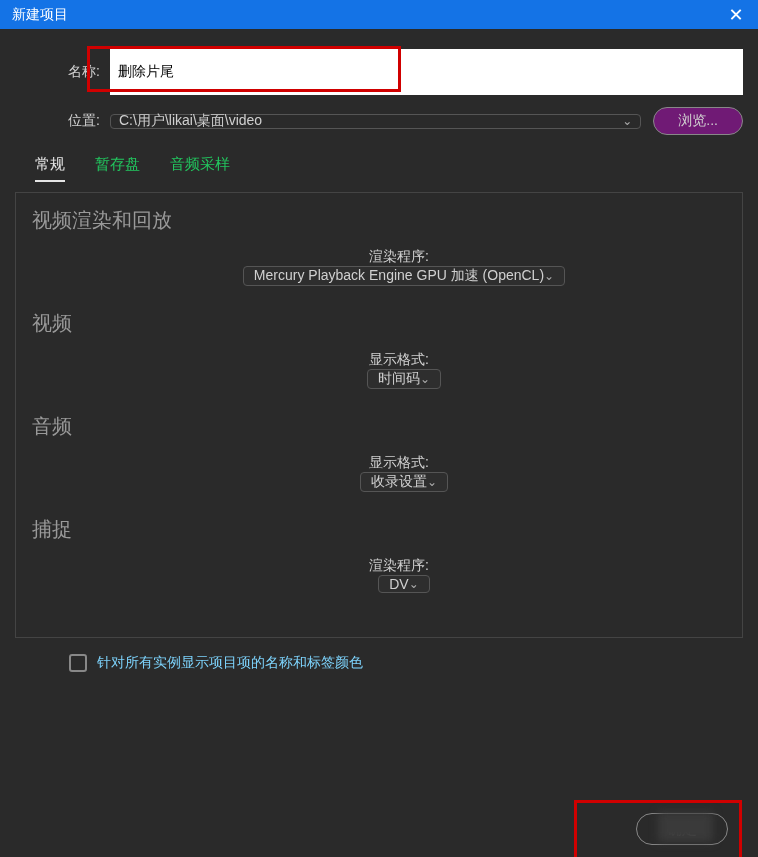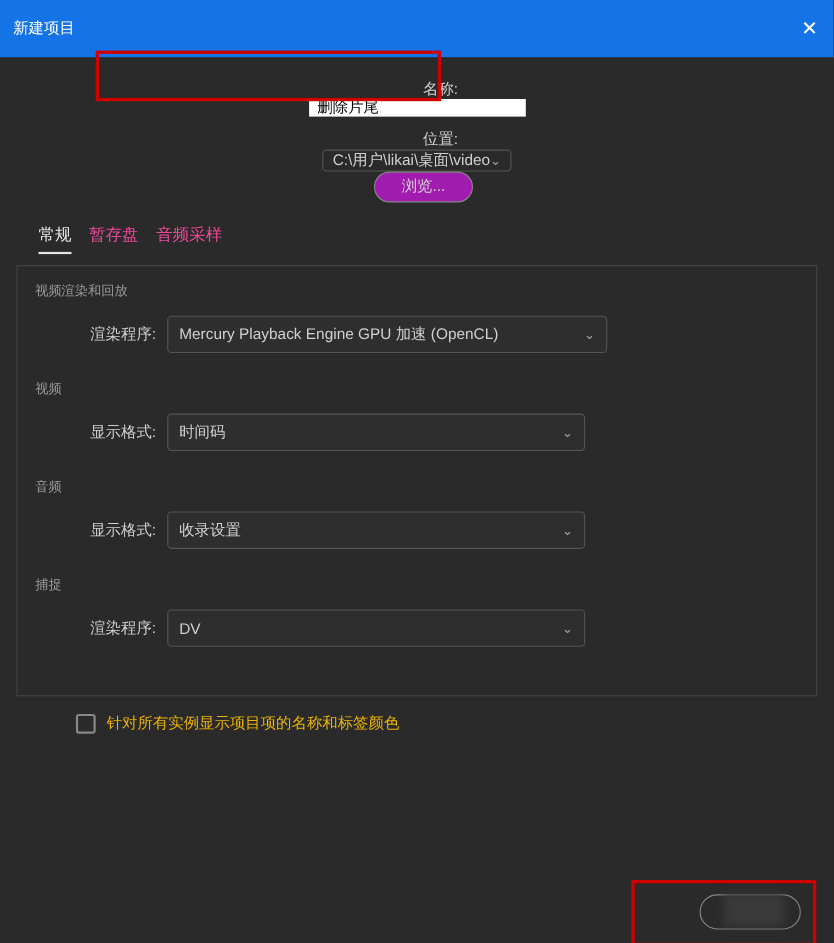--- a/index.html
+++ b/index.html
@@ -9,21 +9,21 @@
       font-family: "Microsoft YaHei", "PingFang SC", sans-serif;
     }
     body {
       background: #2a2a2a;
       width: 758px;
       height: 857px;
       overflow: hidden;
     }
     .titlebar {
       background: #1473e6;
-      height: 52px;
+      height: 29px;
       display: flex;
       align-items: center;
       justify-content: space-between;
       padding: 0 12px;
       color: #fff;
       font-size: 14px;
     }
     .close-btn {
       width: 20px;
       height: 20px;
@@ -34,21 +34,20 @@
       font-size: 18px;
     }
     .content {
       padding: 20px 15px 10px 15px;
       color: #d0d0d0;
     }
     .form-row {
       display: flex;
       align-items: center;
       margin-bottom: 12px;
-      flex-direction: column;
     }
     .label {
       width: 95px;
       text-align: right;
       padding-right: 10px;
       font-size: 14px;
       color: #d0d0d0;
     }
     .name-input {
       flex: 1;
@@ -83,92 +82,93 @@
       cursor: pointer;
     }
     .chevron {
       font-size: 12px;
       color: #aaa;
     }
     .browse-btn {
       margin-left: 12px;
       height: 28px;
       padding: 0 24px;
-      background: #a21caf;
+      background: #701a75;
       border: 1px solid #888;
       border-radius: 14px;
       color: #d0d0d0;
       font-size: 14px;
       cursor: pointer;
       display: flex;
       align-items: center;
     }
     .tabs {
       display: flex;
-      gap: 16px;
+      gap: 30px;
       margin: 20px 0 10px 20px;
       font-size: 15px;
     }
     .tab {
-      color: #ec4899;
+      color: #22c55e;
       cursor: pointer;
       padding-bottom: 6px;
     }
     .tab.active {
       color: #e5e5e5;
       border-bottom: 2px solid #e5e5e5;
     }
     .panel {
       border: 1px solid #444;
       margin: 0 0 0 0;
       padding: 14px 16px 20px 16px;
     }
     .section {
       margin-bottom: 24px;
     }
     .section-title {
-      font-size: 12px;
+      font-size: 20px;
       color: #999;
       margin-bottom: 14px;
     }
     .section-row {
       display: flex;
       align-items: center;
       margin-left: 50px;
+      flex-direction: column;
     }
     .section-label {
       font-size: 14px;
       color: #d0d0d0;
       margin-right: 10px;
     }
     .dropdown {
       flex: 1;
       max-width: 380px;
       height: 20px;
       background: #2e2e2e;
       border: 1px solid #555;
       border-radius: 4px;
       color: #d0d0d0;
-      padding: 16px 10px;
+      padding: 0 10px;
       font-size: 14px;
       display: flex;
       align-items: center;
       justify-content: space-between;
       cursor: pointer;
     }
     .dropdown.wide {
       max-width: 400px;
     }
     .checkbox-row {
       display: flex;
       align-items: flex-start;
       margin-top: 16px;
       margin-left: 25px;
       font-size: 14px;
-      color: #eab308;
+      color: #7dd3fc;
       padding-left: 29px;
     }
     .checkbox {
       width: 18px;
       height: 18px;
       border: 2px solid #888;
       border-radius: 3px;
       margin-right: 10px;
       cursor: pointer;
     }

